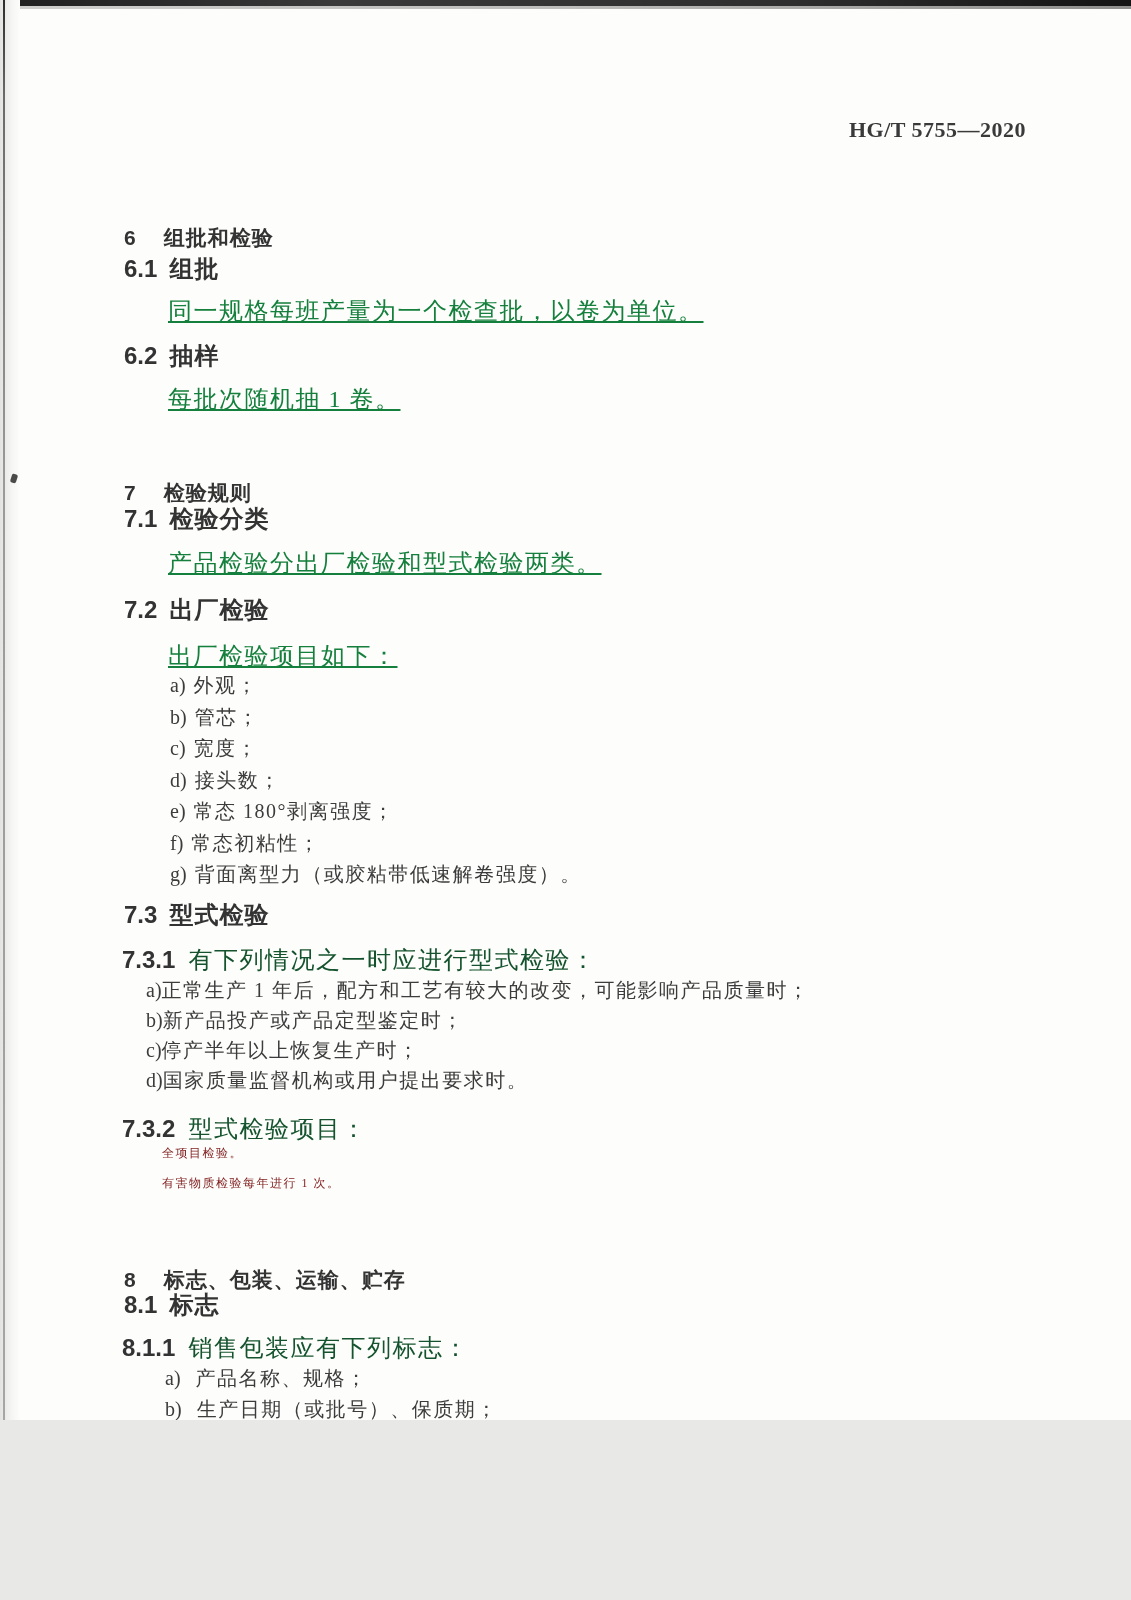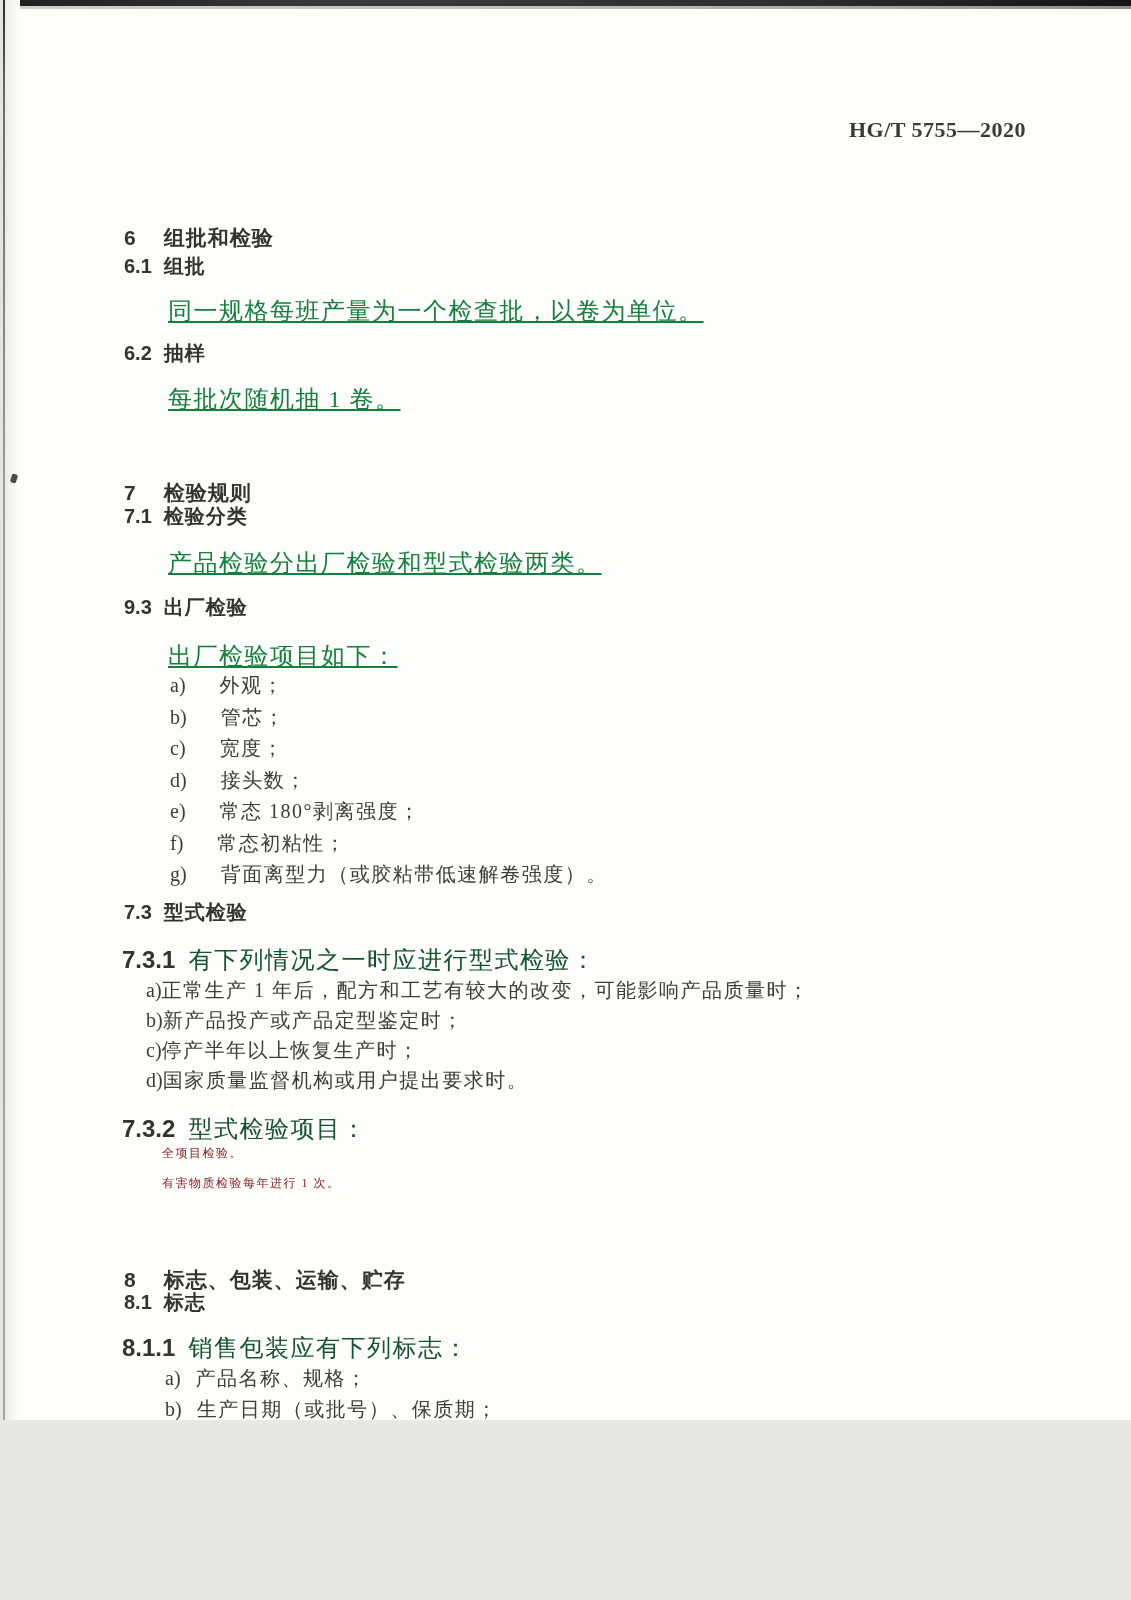--- a/index.html
+++ b/index.html
@@ -39,41 +39,41 @@
     left:849px;top:117px;
     font-family:"Liberation Serif", serif;
     font-weight:bold;font-size:22px;letter-spacing:.5px;color:#3a3a3a;
   }
   .h1,.h2,.h3{
     font-family:"Liberation Sans", sans-serif;
     font-weight:bold;color:#333;
     display:flex;align-items:baseline;
   }
   .h1{left:124px;font-size:21px;}
-  .h2{left:124px;font-size:20px;}
+  .h2{left:124px;font-size:24px;}
   .h3{left:122px;font-size:24px;}
   .h1 .ttl{margin-left:28px;letter-spacing:1px;margin-top:31px;}
   .h2 .ttl{margin-left:12px;letter-spacing:1px;}
   .h3 .ttl{
     margin-left:13px;
     font-family:"Liberation Serif", serif;
     font-weight:normal;color:#14532d;letter-spacing:1.5px;
   }
   .para{
     left:168px;
     font-size:24px;letter-spacing:1.5px;color:#15803d;text-decoration:underline;
   }
   .para2{left:162px;font-size:12px;letter-spacing:1.5px;color:#7f1d1d;}
   .list{display:flex;flex-direction:column;}
   .li{display:flex;align-items:baseline;font-size:20px;color:#3c3c3c;}
   .li .lbl{font-family:"Liberation Serif", serif;}
   .li .txt{letter-spacing:1.5px;}
   .list-a{left:170px;}
   .list-a .li{height:31.5px;}
-  .list-a .txt{margin-left:34px;}
+  .list-a .txt{margin-left:8px;}
   .list-b{left:146px;}
   .list-b .li{height:30px;}
   .list-b .txt{}
   .list-c{left:165px;}
   .list-c .li{height:31px;}
   .list-c .txt{margin-left:15px;}
   .footer-note{left:536px;top:1447px;font-size:16px;color:#b91c1c;letter-spacing:1px;}
   .page-num{left:986px;top:1450px;font-size:18px;color:#77777a;}
 </style>
 </head>
@@ -111,21 +111,21 @@
     <span class="ttl">检验规则</span>
   </div>
 
   <div class="abs h2" style="top:503px">
     <span class="num">7.1</span>
     <span class="ttl">检验分类</span>
   </div>
   <div class="abs para" style="top:547px">产品检验分出厂检验和型式检验两类。</div>
 
   <div class="abs h2" style="top:594px">
-    <span class="num">9.3</span>
+    <span class="num">7.2</span>
     <span class="ttl">出厂检验</span>
   </div>
   <div class="abs para" style="top:640px">出厂检验项目如下：</div>
 
   <div class="abs list list-a" style="top:672px">
     <div class="li">
       <span class="lbl">a)</span>
       <span class="txt">外观；</span>
     </div>
     <div class="li">

